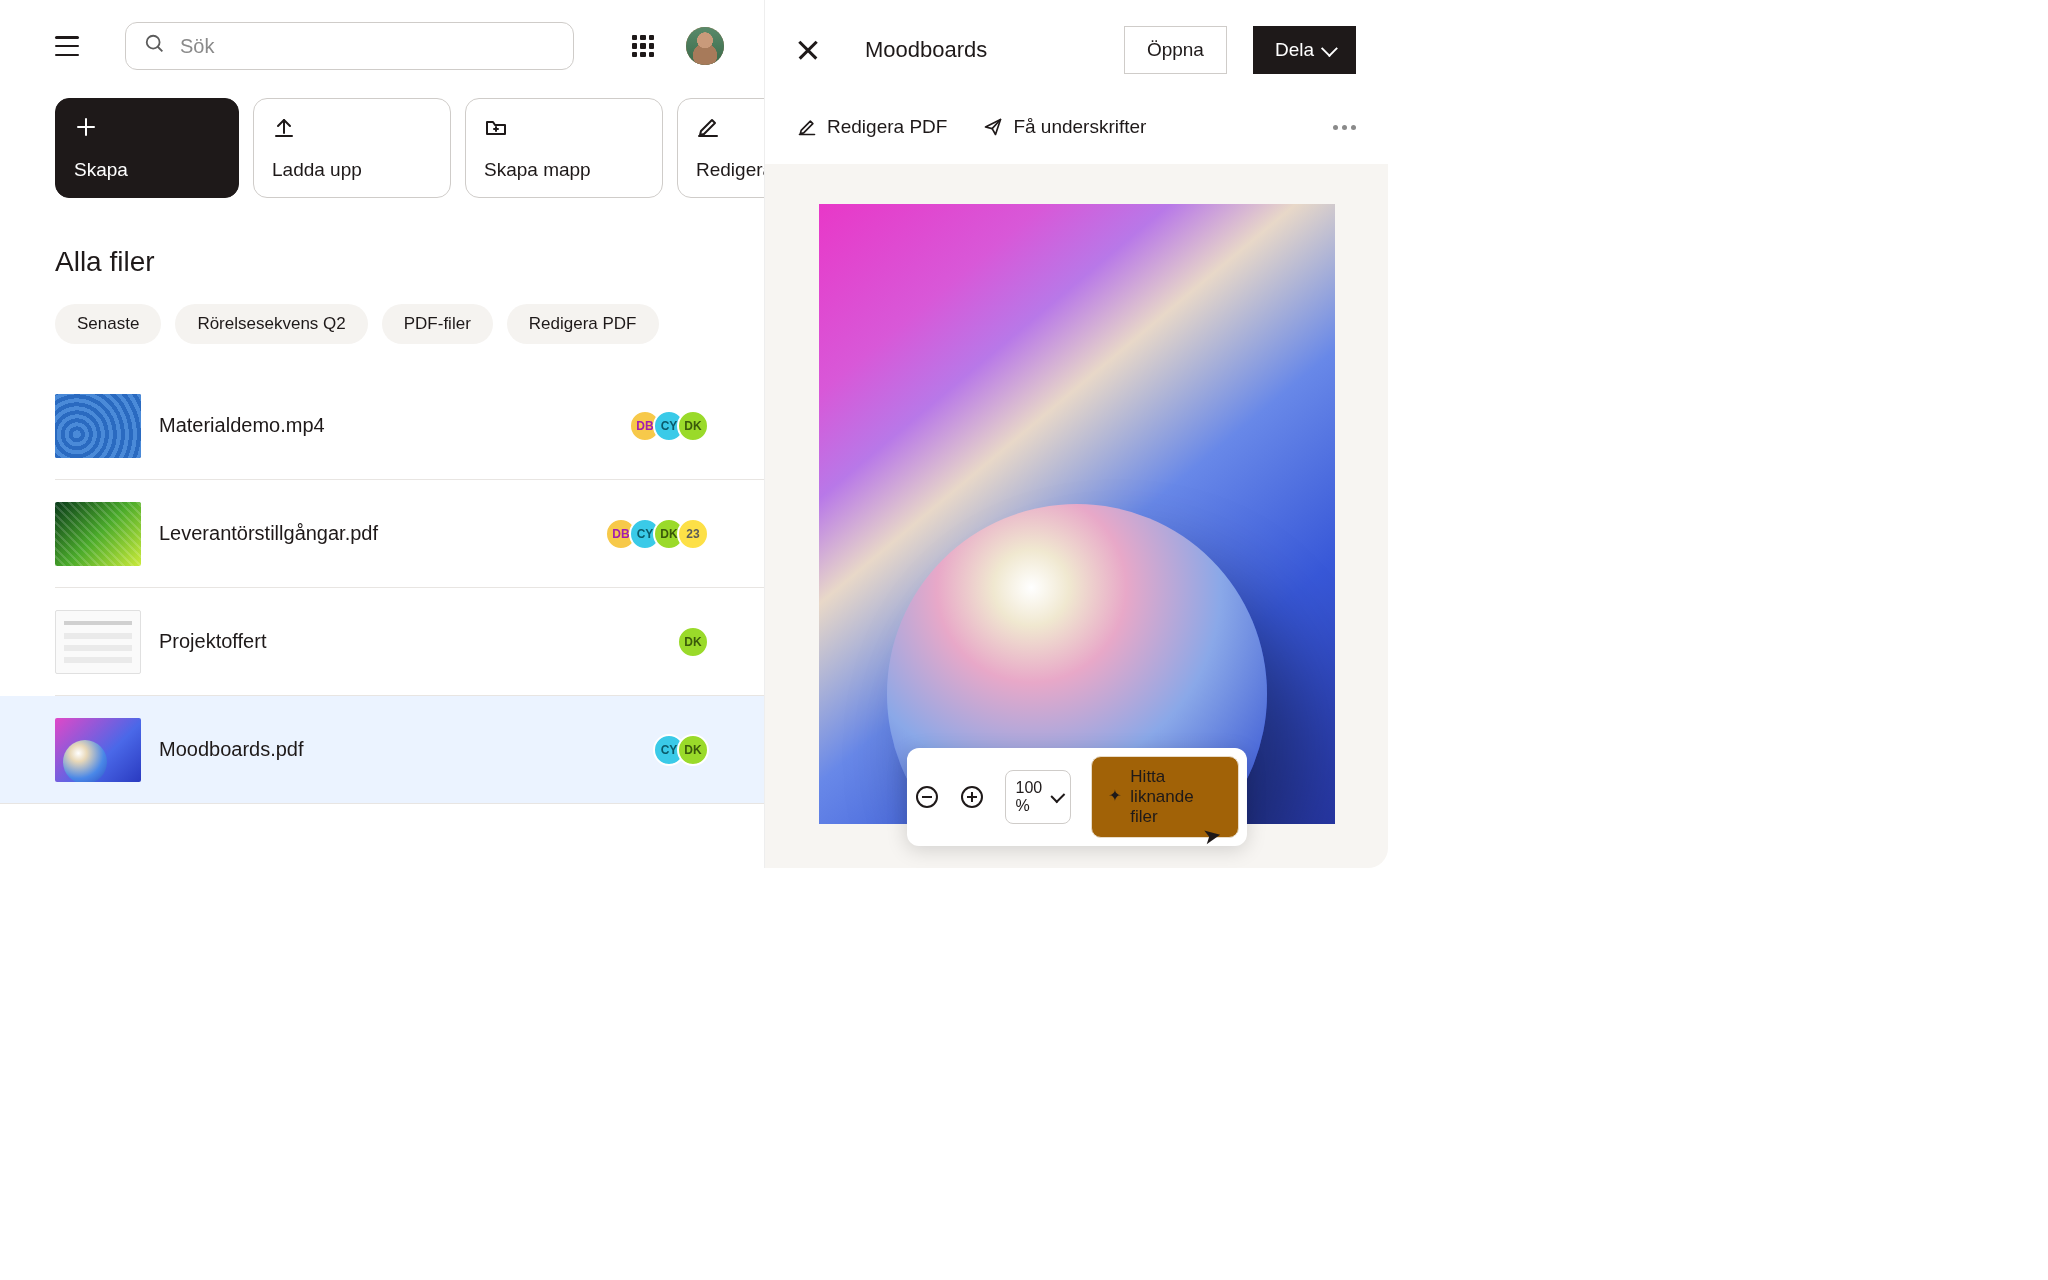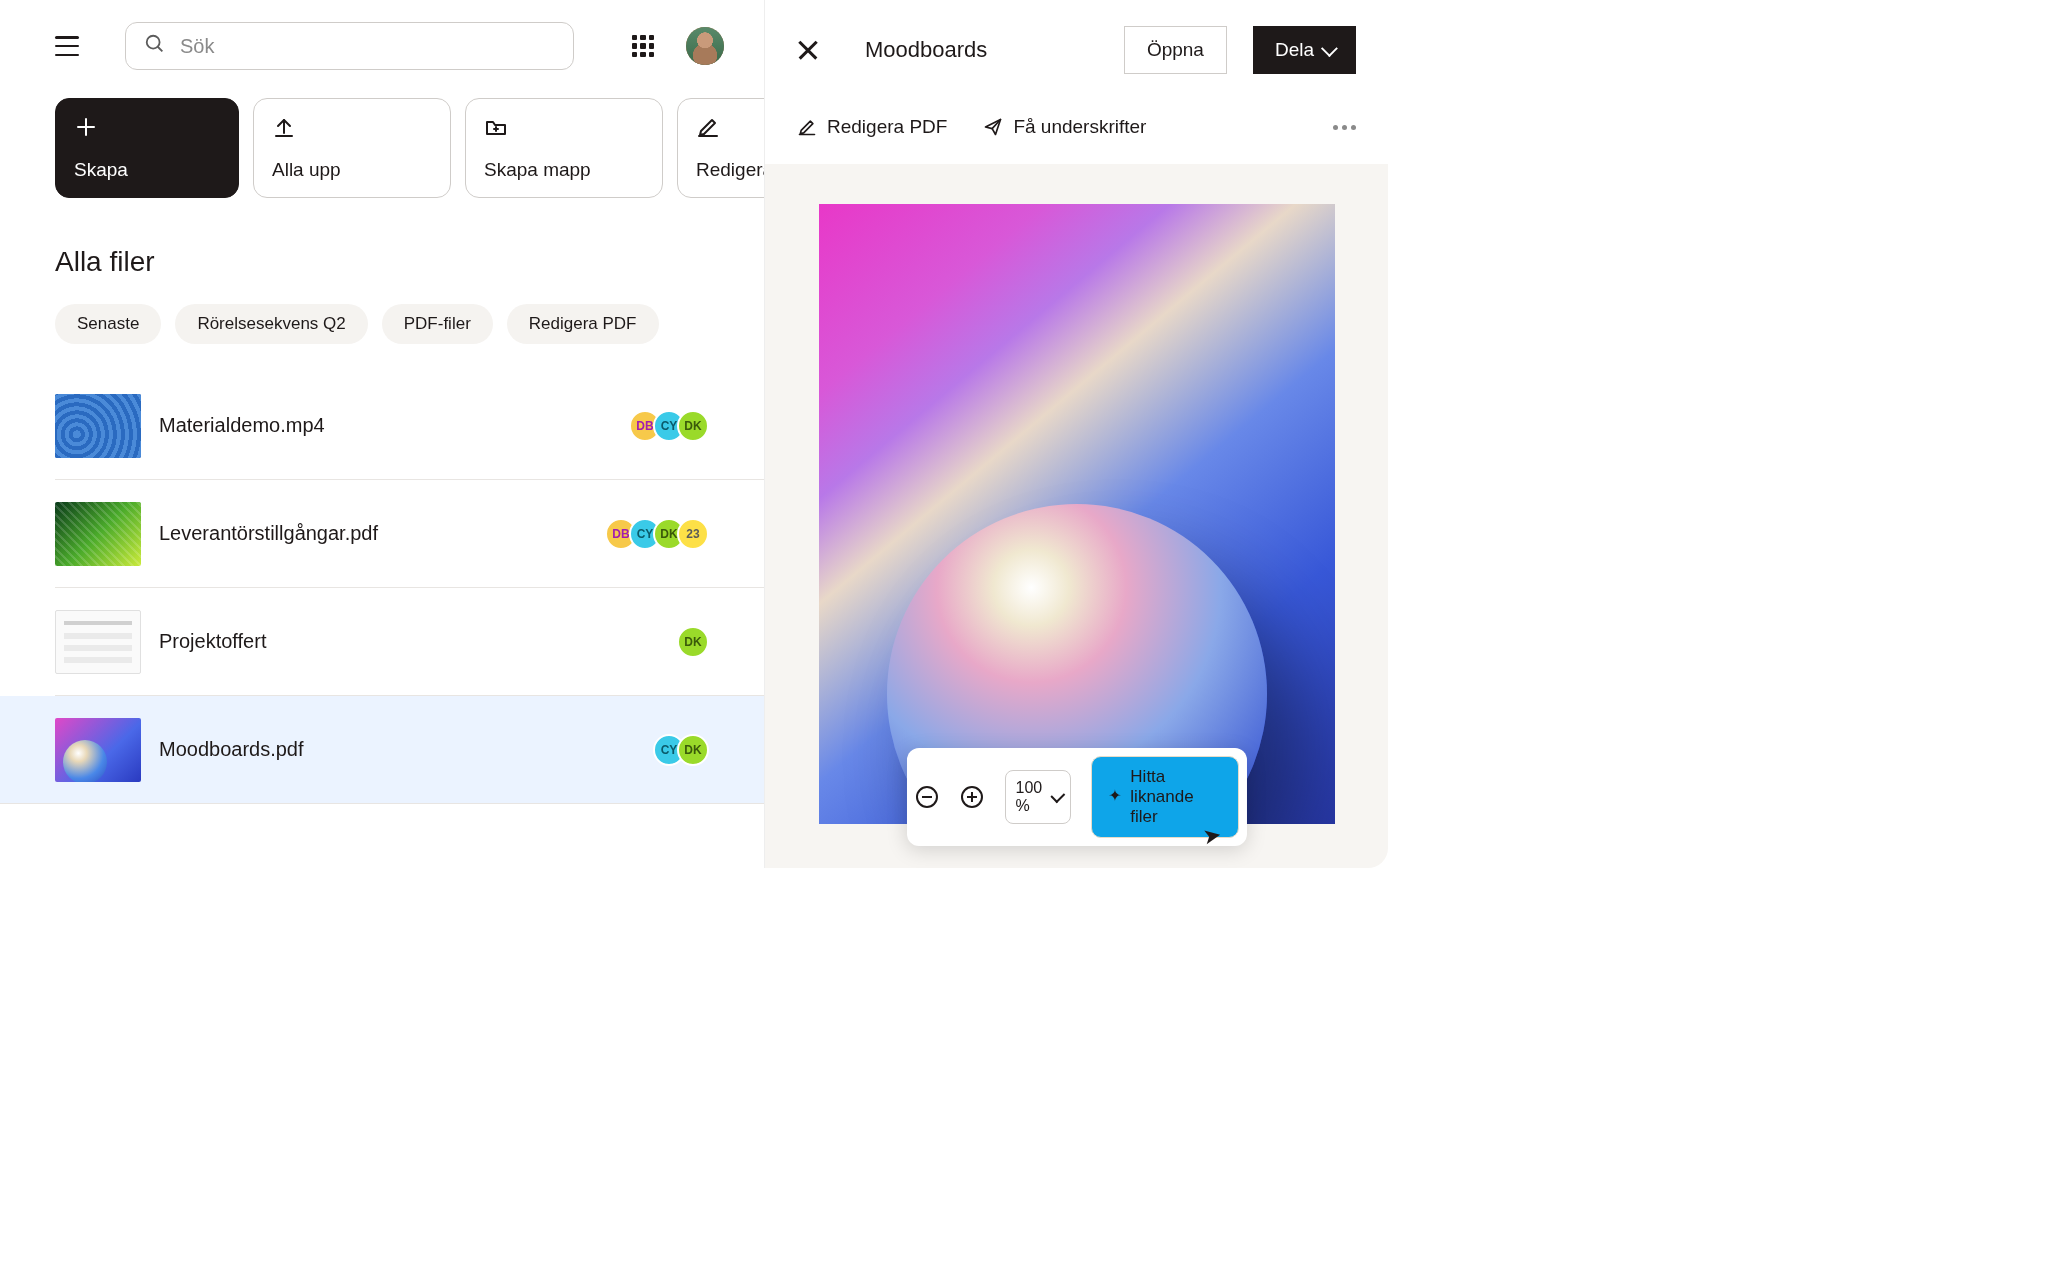--- a/index.html
+++ b/index.html
@@ -79,21 +79,21 @@
     .preview-img { width: 516px; height: 620px; background: linear-gradient(140deg, #e838c8 0%, #d858d8 18%, #b878e8 28%, #e8d8c8 38%, #6888e8 55%, #3858d8 75%, #2838a8 100%); position: relative; overflow: hidden; }
     .preview-img::before { content:''; position:absolute; width: 380px; height: 380px; border-radius: 50%; left: 50%; bottom: -60px; transform: translateX(-50%); background: radial-gradient(circle at 38% 22%, #fff 0%, #f0e8d0 10%, #e8a8c8 25%, #8aa8e8 50%, #4a68d8 75%, #2a3aa8 100%); box-shadow: 40px 60px 80px rgba(0,0,0,0.4); }
 
     .zoom-bar { position: absolute; bottom: 22px; left: 50%; transform: translateX(-50%); background: #fff; border-radius: 12px; box-shadow: 0 4px 20px rgba(0,0,0,0.15); display: flex; align-items: center; padding: 8px; gap: 20px; }
     .zbtn { width: 36px; height: 36px; display: flex; align-items: center; justify-content: center; cursor: pointer; }
     .zcircle { width: 22px; height: 22px; border: 2px solid #1e1919; border-radius: 50%; position: relative; }
     .zcircle.minus::after { content:''; position:absolute; left:4px; right:4px; top:50%; height:2px; background:#1e1919; transform:translateY(-50%); }
     .zcircle.plus::before { content:''; position:absolute; left:4px; right:4px; top:50%; height:2px; background:#1e1919; transform:translateY(-50%); }
     .zcircle.plus::after { content:''; position:absolute; top:4px; bottom:4px; left:50%; width:2px; background:#1e1919; transform:translateX(-50%); }
     .zselect { border: 1px solid #cfccc9; border-radius: 8px; padding: 8px 10px; font-size: 16px; display: flex; align-items: center; gap: 6px; cursor: pointer; }
-    .similar-btn { background: #0ea5e9; border: 1px solid #e8dcc8; border-radius: 10px; padding: 10px 16px; font-size: 17px; display: flex; align-items: center; gap: 10px; cursor: pointer; position: relative; }
+    .similar-btn { background: #a16207; border: 1px solid #e8dcc8; border-radius: 10px; padding: 10px 16px; font-size: 17px; display: flex; align-items: center; gap: 10px; cursor: pointer; position: relative; }
     .sparkle { width: 18px; height: 18px; position: relative; }
     .sparkle::before { content:'✦'; position:absolute; font-size:16px; left:0; top:-2px; }
     .cursor-arrow { position: absolute; right: 16px; bottom: -12px; font-size: 22px; transform: rotate(-10deg); pointer-events: none; }
 
     
     .ac-icon svg { width: 100%; height: 100%; stroke: currentColor; fill: none; stroke-width: 2; stroke-linecap: round; stroke-linejoin: round; }
   </style>
 </head>
 <body>
 
@@ -134,21 +134,21 @@
               <line x1="4" y1="12" x2="20" y2="12"></line>
             </svg></span>
         <span class="ac-label">Skapa</span>
       </div>
       <div class="action-card">
         <span class="ac-icon"><svg viewBox="0 0 24 24">
               <line x1="12" y1="18" x2="12" y2="5"></line>
               <polyline points="6 11 12 5 18 11"></polyline>
               <line x1="4" y1="21" x2="20" y2="21"></line>
             </svg></span>
-        <span class="ac-label">Alla upp</span>
+        <span class="ac-label">Ladda upp</span>
       </div>
       <div class="action-card">
         <span class="ac-icon"><svg viewBox="0 0 24 24">
               <path d="M3 7h6l2 3h10v9H3z"></path>
               <line x1="12" y1="12" x2="12" y2="16"></line>
               <line x1="10" y1="14" x2="14" y2="14"></line>
             </svg></span>
         <span class="ac-label">Skapa mapp</span>
       </div>
       <div class="action-card">

